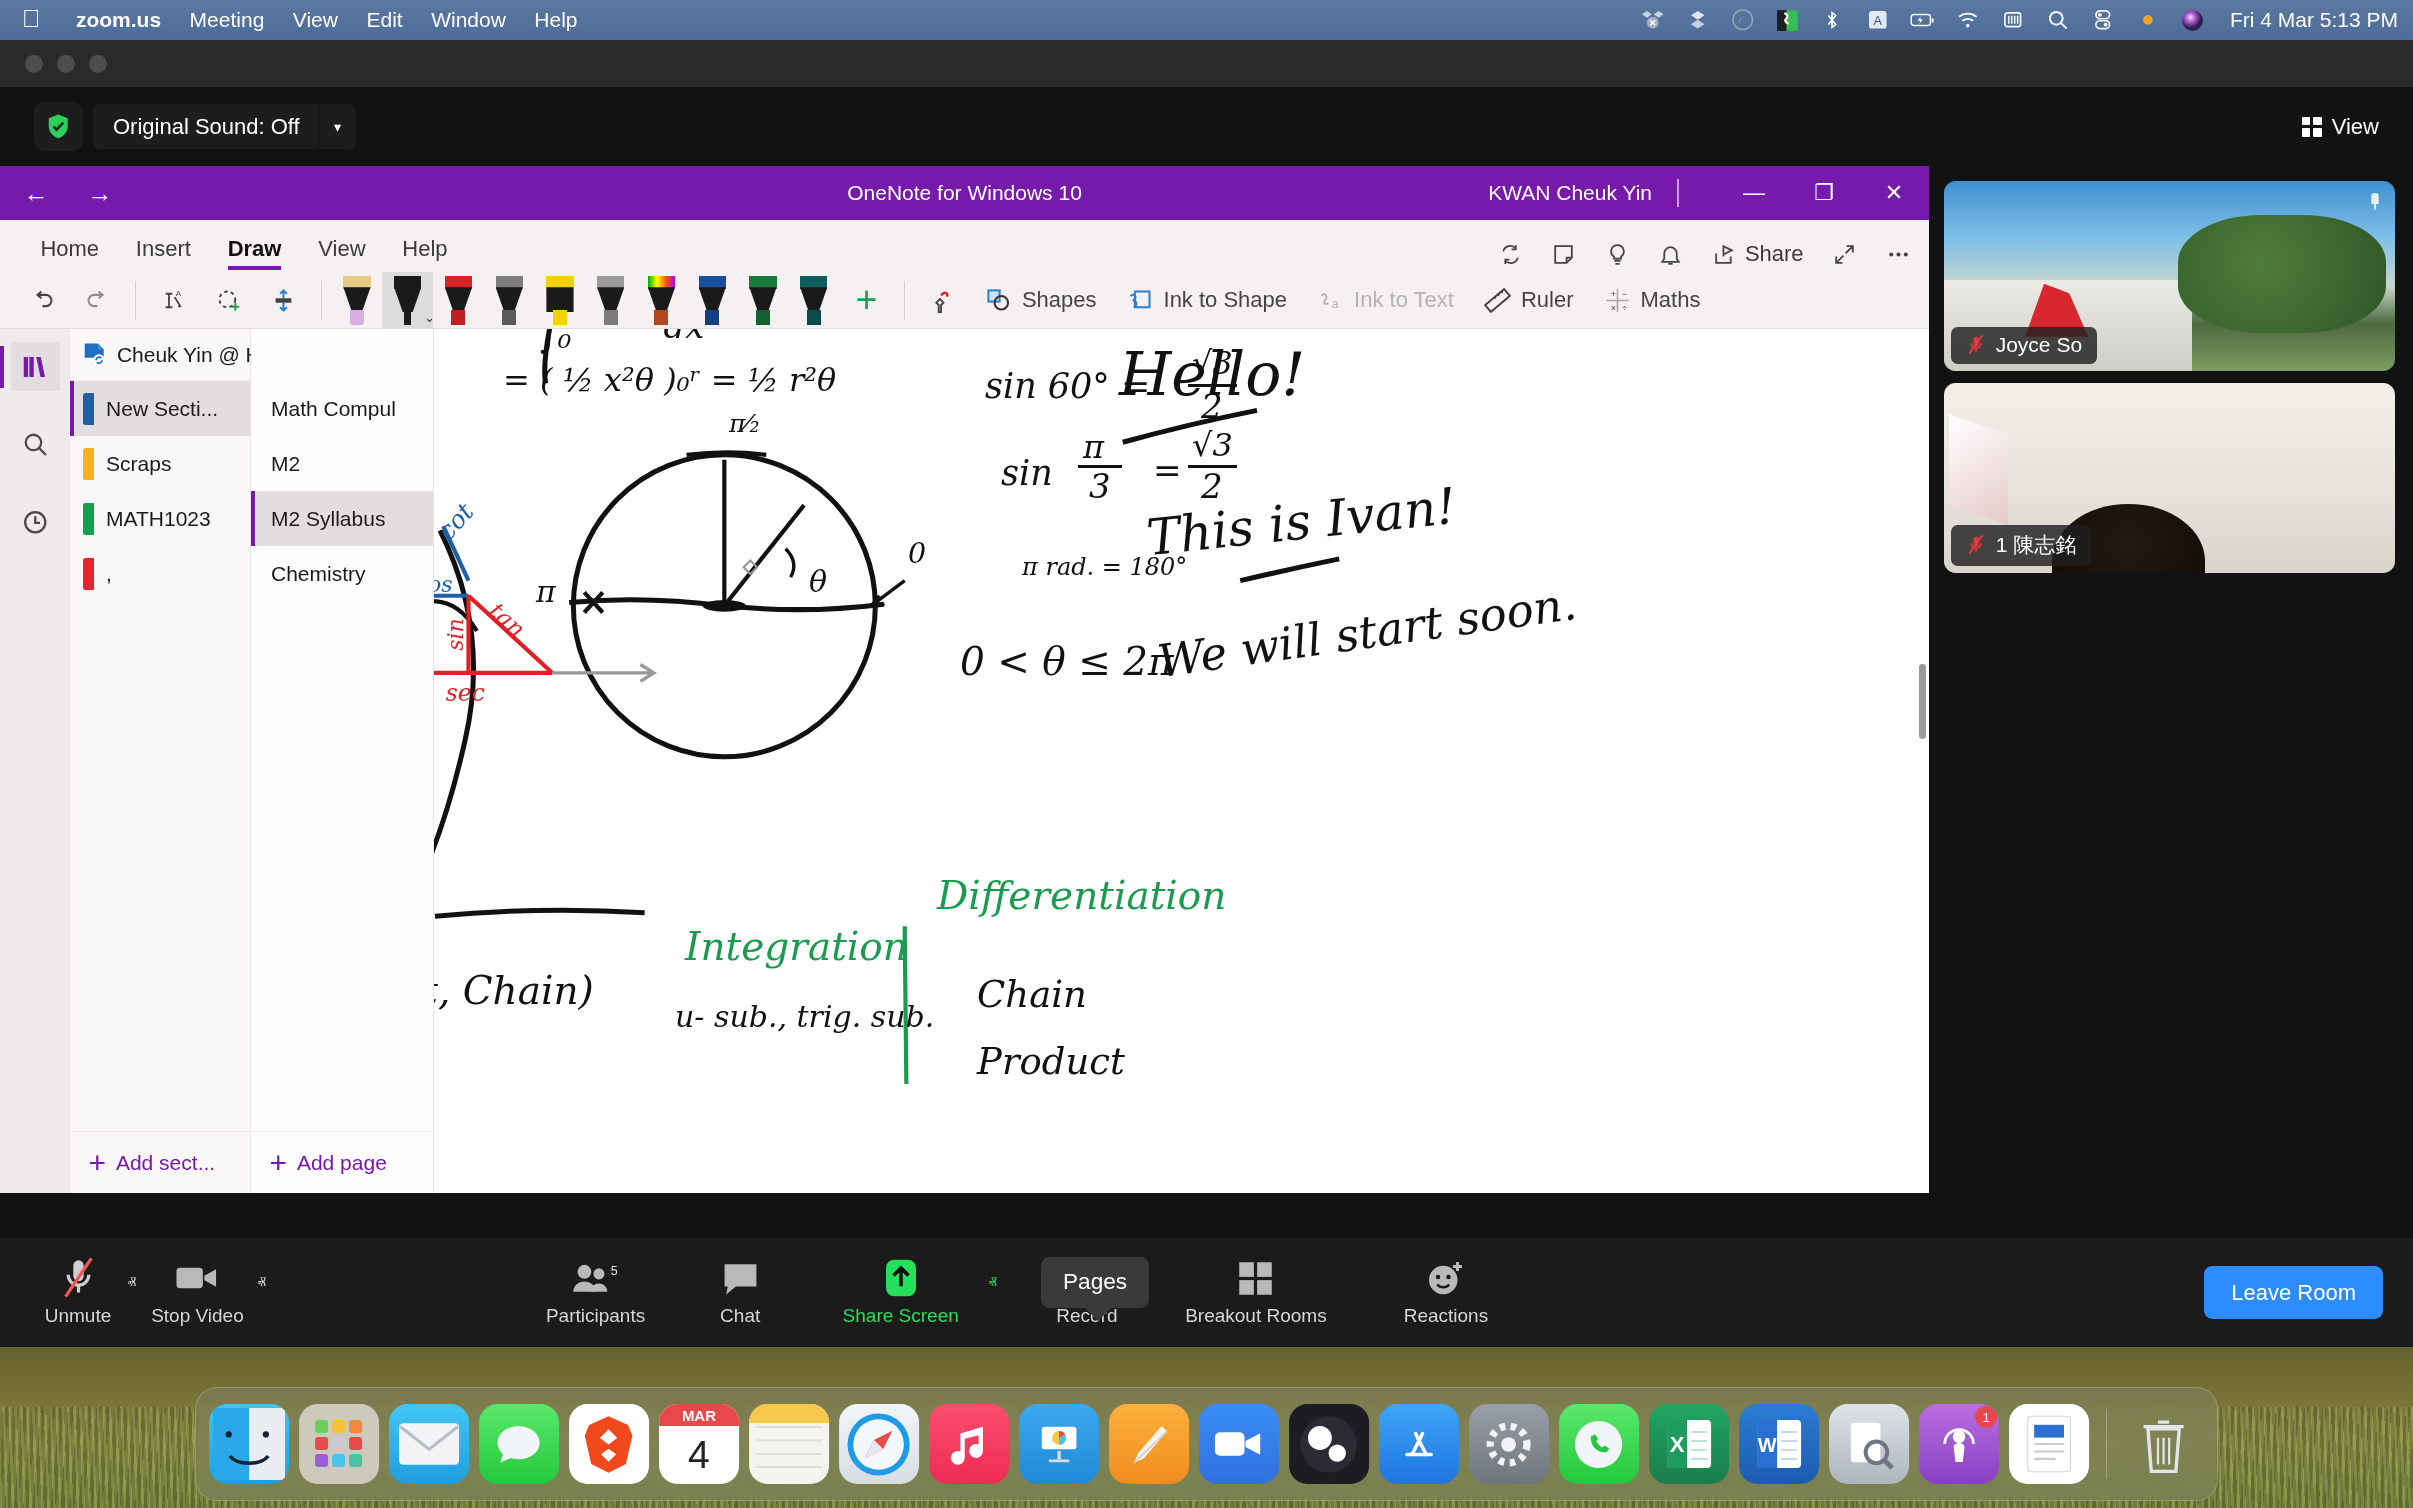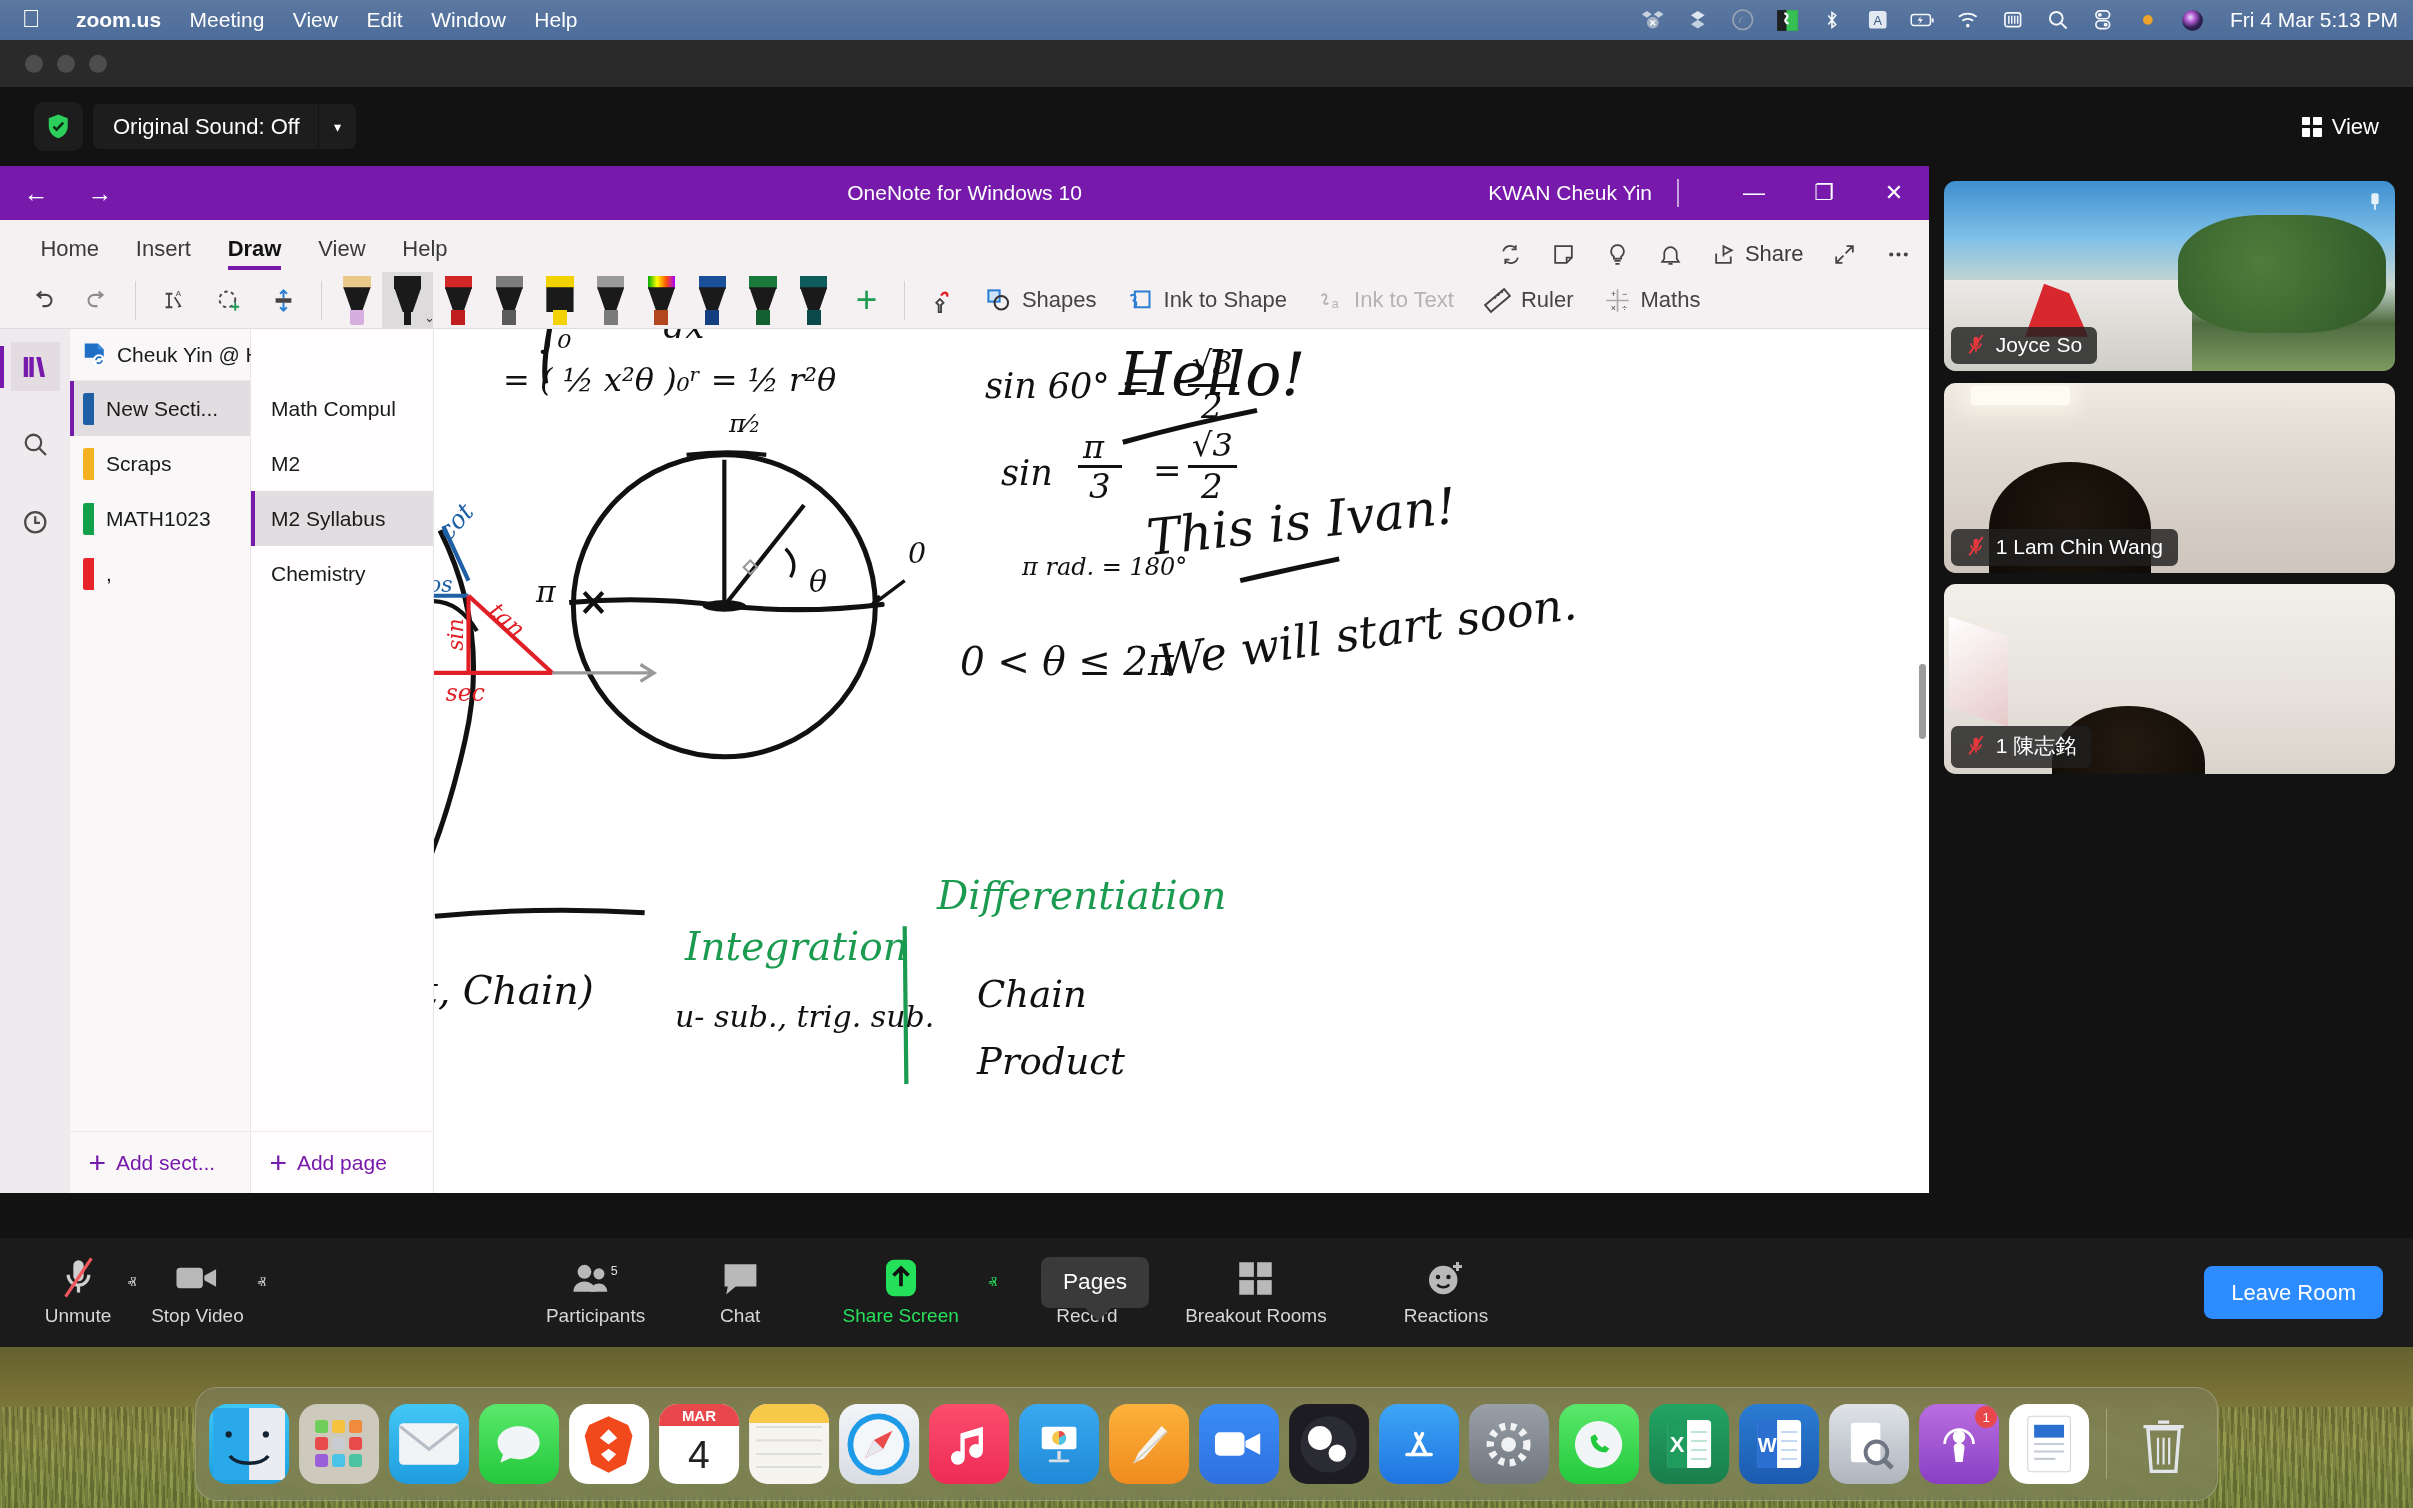--- a/index.html
+++ b/index.html
@@ -828,35 +828,20 @@
                   <path d="M12 3a3 3 0 0 1 3 3v6a3 3 0 0 1-6 0V6a3 3 0 0 1 3-3z" fill="#e6383d"></path>
                   <path d="M6 11a6 6 0 0 0 12 0" stroke="#e6383d" stroke-width="2" fill="none"></path>
                   <path d="M12 17v4" stroke="#e6383d" stroke-width="2"></path>
                   <path d="M4 23 20 1" stroke="#e6383d" stroke-width="2.4"></path>
                 </svg>
             </span>
             <span>Joyce So</span>
           </div>
         </div>
 
-        <div class="ptile t3bg">
-          <div style="position:absolute;left:6%;top:2%;width:22%;height:10%;background:#fdfbf2;border-radius:3.4px;box-shadow:0 0 17px 8.4px rgba(255,252,235,.6)"></div>
-          <div style="position:absolute;left:10%;top:42%;width:36%;height:70%;background:radial-gradient(ellipse at 50% 40%,#20180f,#0c0804);border-radius:50% 50% 0 0"></div>
-          <div class="pname">
-            <span class="mute-ico">
-              <svg viewBox="0 0 24 26" width="20" height="22">
-                  <path d="M12 3a3 3 0 0 1 3 3v6a3 3 0 0 1-6 0V6a3 3 0 0 1 3-3z" fill="#e6383d"></path>
-                  <path d="M6 11a6 6 0 0 0 12 0" stroke="#e6383d" stroke-width="2" fill="none"></path>
-                  <path d="M12 17v4" stroke="#e6383d" stroke-width="2"></path>
-                  <path d="M4 23 20 1" stroke="#e6383d" stroke-width="2.4"></path>
-                </svg>
-            </span>
-            <span>1 Lam Chin Wang</span>
-          </div>
-        </div>
 
         <div class="ptile t4bg">
           <div style="position:absolute;left:1%;top:22%;width:13%;height:48%;background:linear-gradient(135deg,#fff,#e6c9c9);transform:skewY(18deg)"></div>
           <div style="position:absolute;left:24%;top:64%;width:34%;height:60%;background:radial-gradient(ellipse at 50% 35%,#241b11,#0d0905);border-radius:50% 50% 0 0"></div>
           <div class="pname">
             <span class="mute-ico">
               <svg viewBox="0 0 24 26" width="20" height="22">
                   <path d="M12 3a3 3 0 0 1 3 3v6a3 3 0 0 1-6 0V6a3 3 0 0 1 3-3z" fill="#e6383d"></path>
                   <path d="M6 11a6 6 0 0 0 12 0" stroke="#e6383d" stroke-width="2" fill="none"></path>
                   <path d="M12 17v4" stroke="#e6383d" stroke-width="2"></path>

